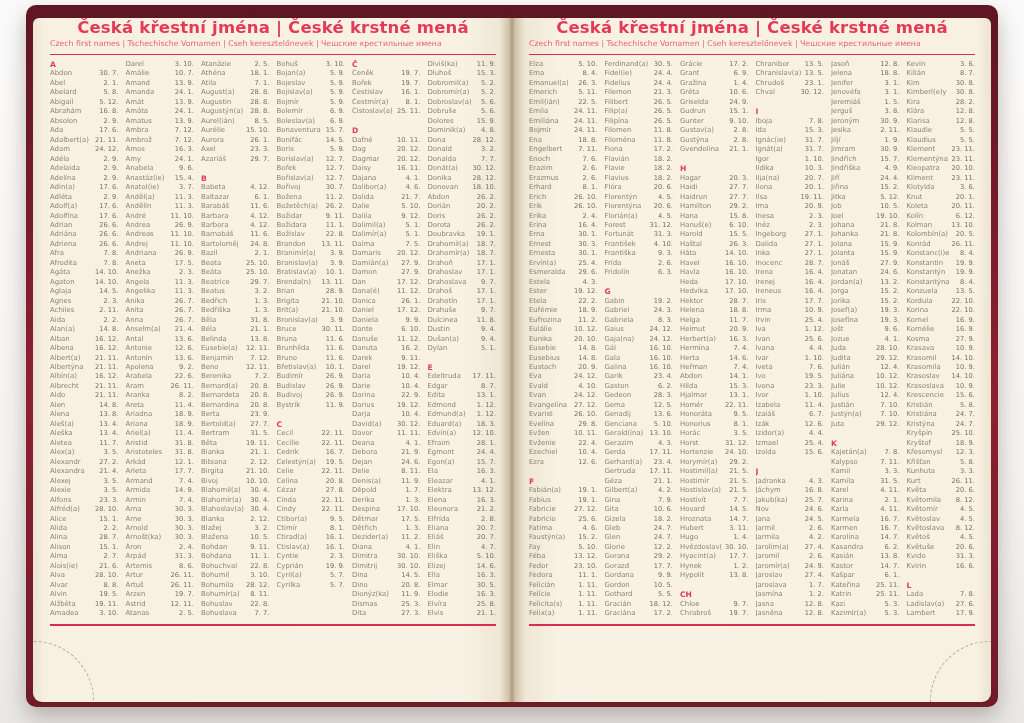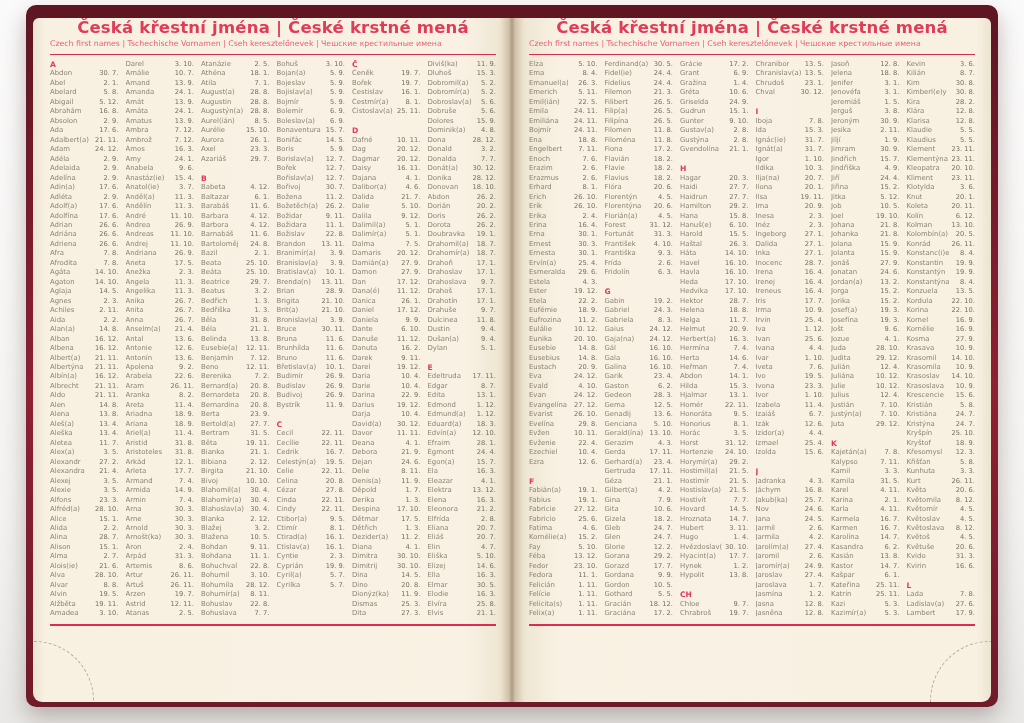--- a/index.html
+++ b/index.html
@@ -1626,21 +1626,21 @@
               </div>
               <div class="row">
                 <span class="nm">Fabricio</span>
                 <span class="dt">25. 6.</span>
               </div>
               <div class="row">
                 <span class="nm">Fatima</span>
                 <span class="dt">4. 6.</span>
               </div>
               <div class="row">
-                <span class="nm">Kornélie(a)</span>
+                <span class="nm">Faustýn(a)</span>
                 <span class="dt">15. 2.</span>
               </div>
               <div class="row">
                 <span class="nm">Fay</span>
                 <span class="dt">5. 10.</span>
               </div>
               <div class="row">
                 <span class="nm">Féba</span>
                 <span class="dt">13. 12.</span>
               </div>

